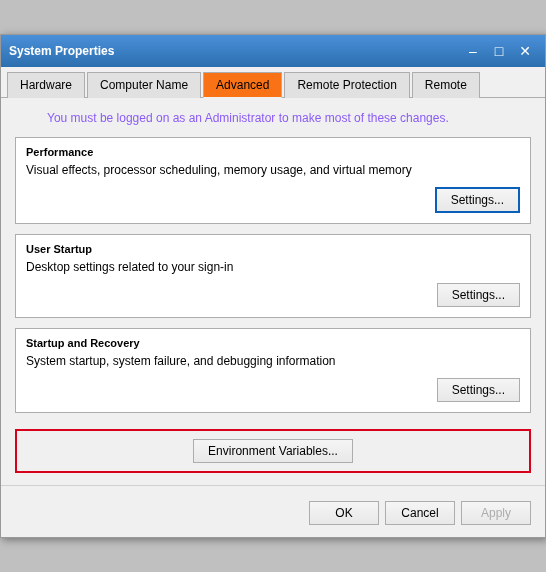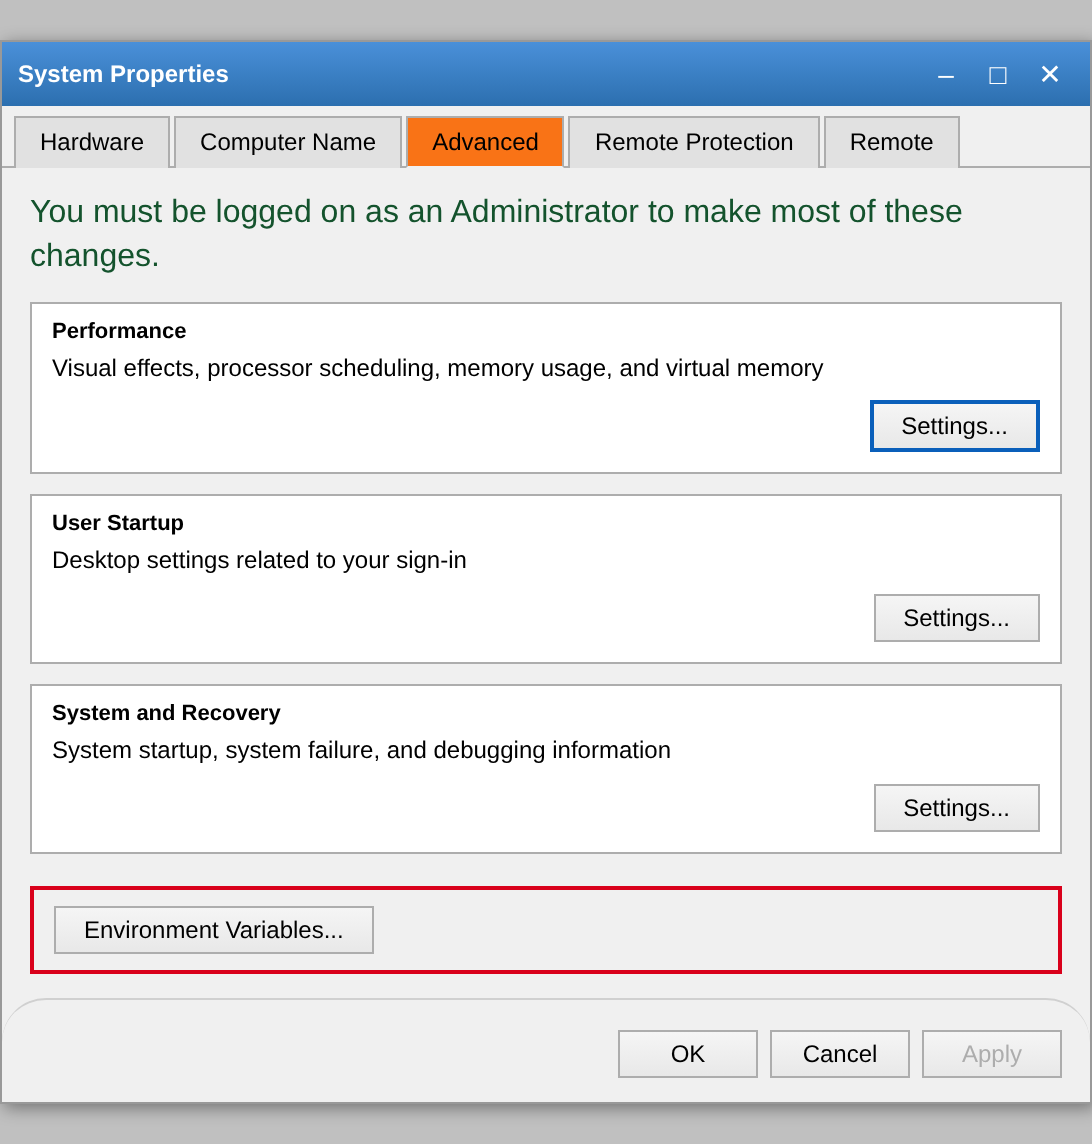--- a/index.html
+++ b/index.html
@@ -86,24 +86,25 @@
       font-weight: 400;
       z-index: 1;
     }
 
     .content {
       padding: 12px 14px;
       background: #f0f0f0;
     }
 
     .info-text {
-      font-size: 16px;
-      color: #14532d;
+      font-size: 12px;
+      color: #8b5cf6;
       margin-bottom: 10px;
       line-height: 1.4;
+      margin-left: 32px;
     }
 
     .section-box {
       border: 1px solid #adadad;
       background: #fff;
       margin-bottom: 10px;
       padding: 8px 10px 10px 10px;
     }
 
     .section-title {
@@ -143,32 +144,31 @@
 
     .btn.disabled {
       color: #adadad;
       cursor: default;
     }
 
     .env-variables-highlight {
       border: 2px solid #d9001b;
       padding: 8px 10px;
       display: flex;
-      justify-content: flex-start;
+      justify-content: center;
       margin-top: 16px;
     }
 
     .bottom-bar {
       display: flex;
       justify-content: flex-end;
       gap: 6px;
       padding: 15px 14px 12px 14px;
       background: #f0f0f0;
       border-top: 1px solid #d0d0d0;
-      border-radius: 22px;
     }
   </style>
 </head>
 <body>
 
 <div class="window">
 
   <div class="title-bar">
     <span class="title-bar-text">System Properties</span>
     <div class="title-bar-controls">
@@ -200,21 +200,21 @@
 
     <div class="section-box">
       <div class="section-title">User Startup</div>
       <div class="section-description">Desktop settings related to your sign-in</div>
       <div class="section-settings-row">
         <button class="btn">Settings...</button>
       </div>
     </div>
 
     <div class="section-box">
-      <div class="section-title">System and Recovery</div>
+      <div class="section-title">Startup and Recovery</div>
       <div class="section-description">System startup, system failure, and debugging information</div>
       <div class="section-settings-row">
         <button class="btn">Settings...</button>
       </div>
     </div>
 
     <div class="env-variables-highlight">
       <button class="btn">Environment Variables...</button>
     </div>
 

